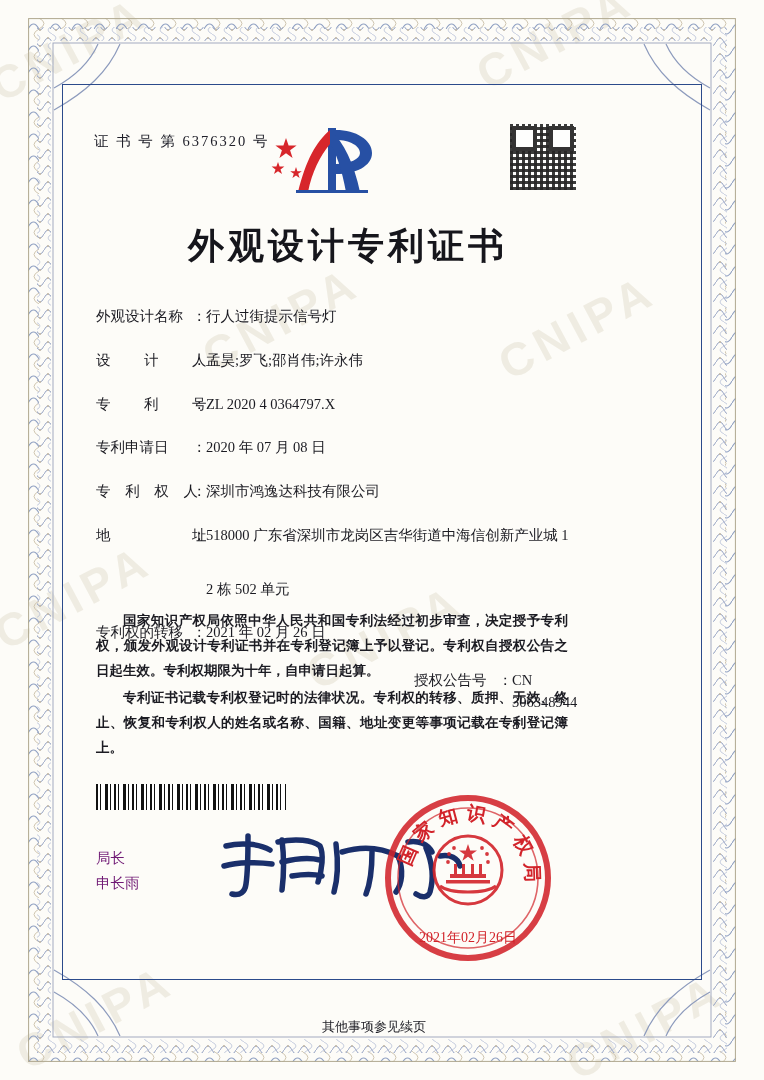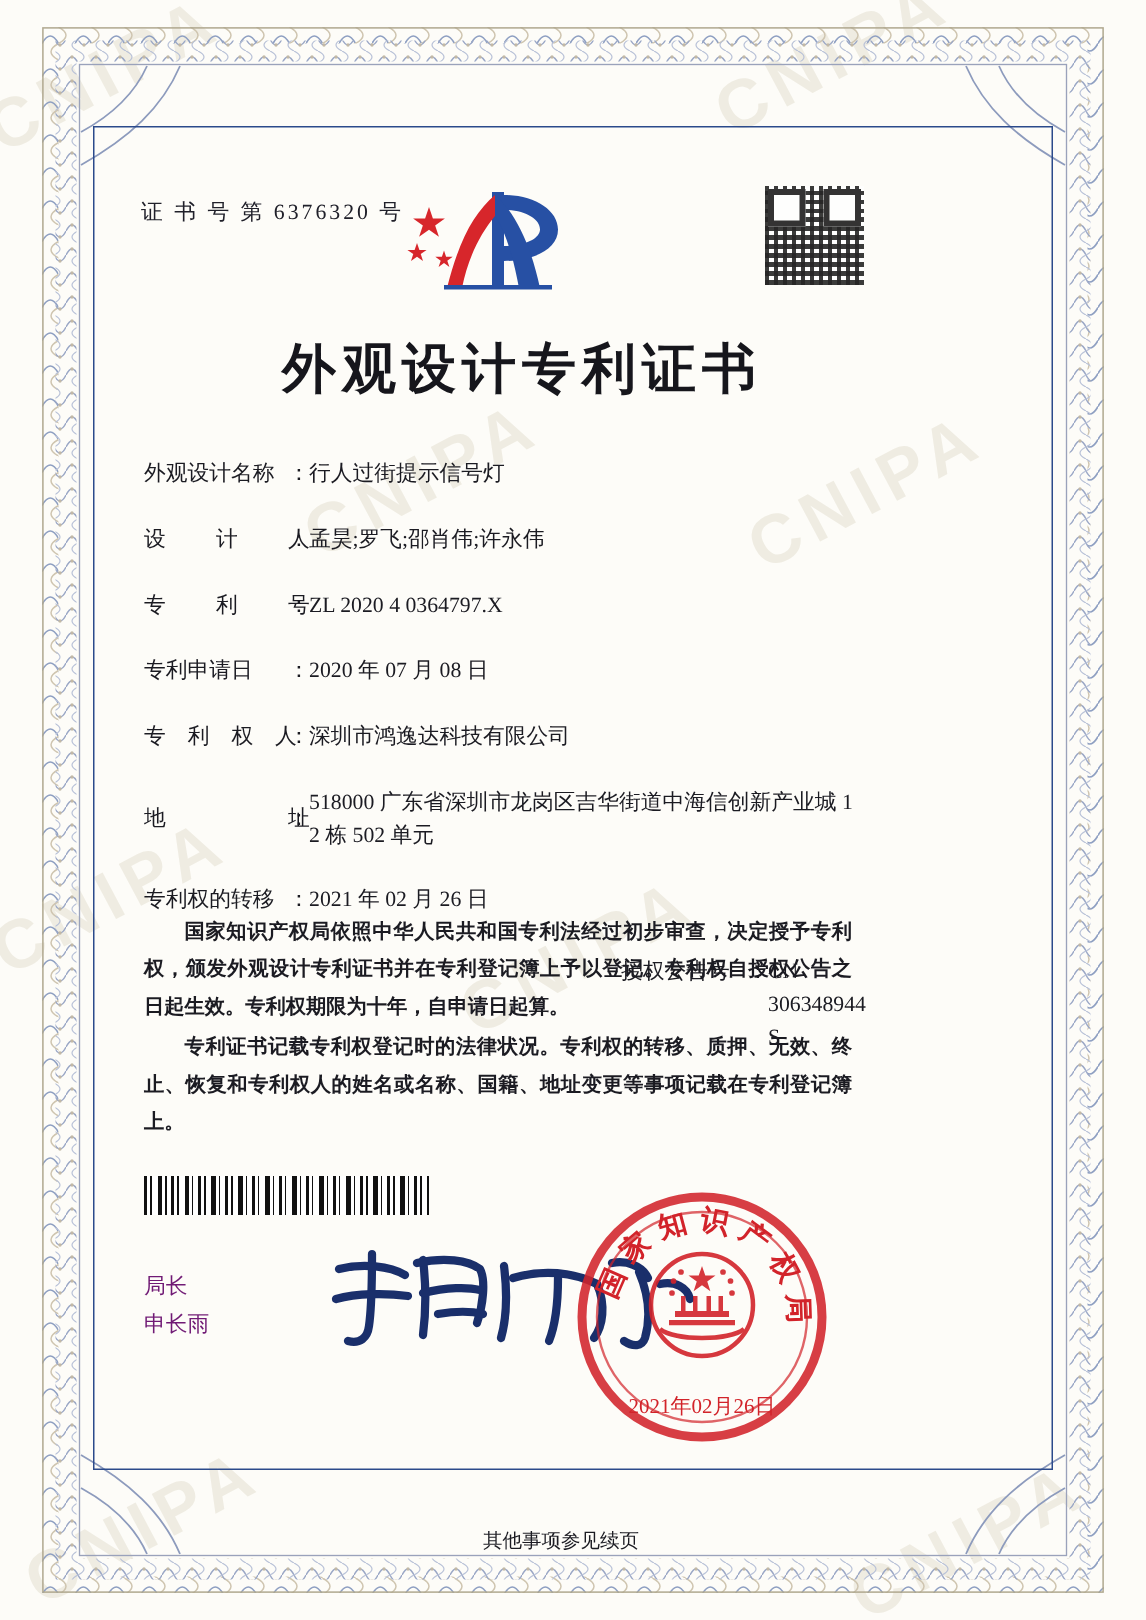--- a/index.html
+++ b/index.html
@@ -121,35 +121,35 @@
   .fields {
     position: absolute;
     left: 34px; top: 222px;
     right: 28px;
     font-size: 14.5px;
     color: #1b1b22;
     line-height: 1.5;
   }
   .field-row {
     display: flex;
-    align-items: center;
+    align-items: flex-start;
     margin-bottom: 22px;
   }
   .field-label {
     width: 96px;
     flex: 0 0 96px;
     display: inline-block;
     letter-spacing: 0px;
     white-space: nowrap;
   }
   .field-label.sp1 { letter-spacing: 9.5px; }
   .field-label.sp2 { letter-spacing: 5.5px; }
   .field-sep { width: 14px; flex: 0 0 14px; }
   .field-value { flex: 1 1 auto; }
-  .field-value .line2 { display: block; }
+  .field-value .line2 { display: block; margin-top: 32px; }
 
   .row-split { display: flex; align-items: flex-start; }
   .row-split .half-left { flex: 0 0 318px; display: flex; }
   .row-split .half-right { flex: 1 1 auto; display: flex; margin-top: 48px; }
 
   .paras {
     position: absolute;
     left: 34px; right: 30px; top: 525px;
     font-size: 13.5px;
     line-height: 1.85;

